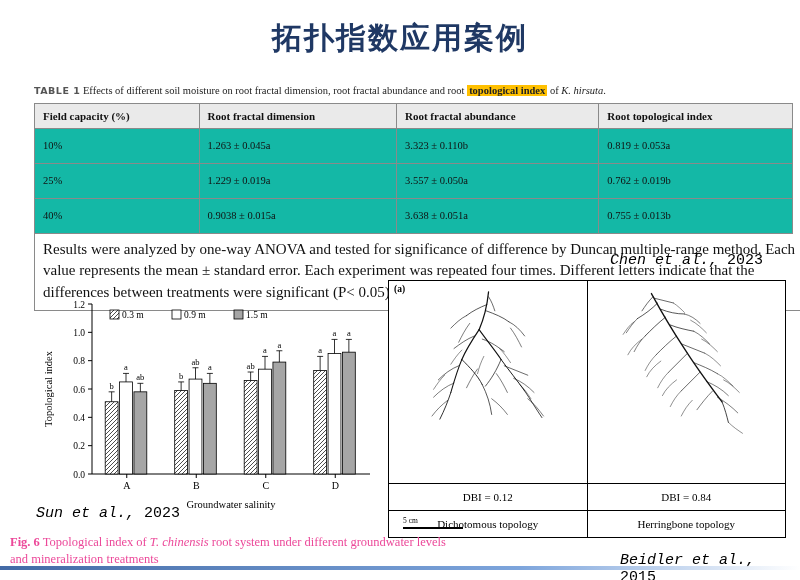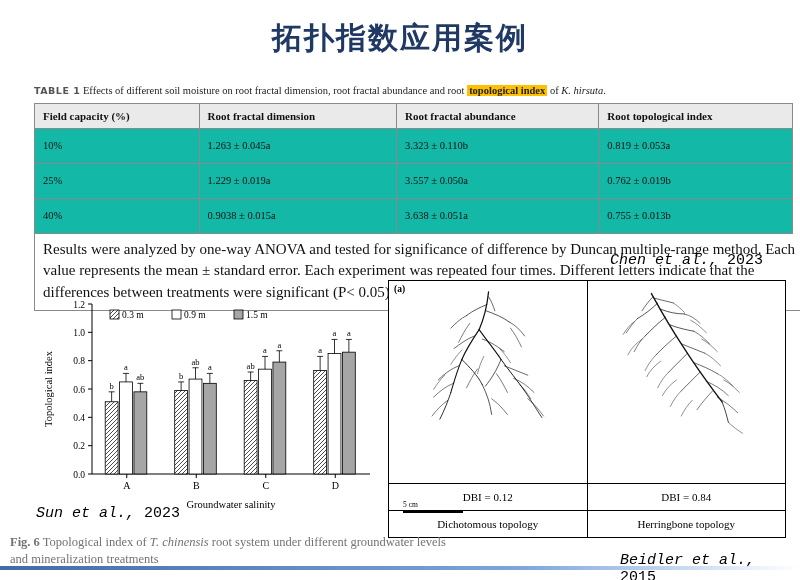--- a/index.html
+++ b/index.html
@@ -125,36 +125,36 @@
     font-family:"Liberation Serif", serif;
     font-size:11px;color:#000;margin-top:45px;
   }
   .fig-topo{
     height:26px;border-top:1px solid #000;
     display:flex;align-items:center;justify-content:center;
     font-family:"Liberation Serif", serif;
     font-size:11px;color:#000;
   }
   .scalebar{
-    position:absolute;left:14px;bottom:24px;
+    position:absolute;left:14px;bottom:8px;
     width:60px;
   }
   .scalebar .bar{height:2px;background:#000;width:60px;}
   .scalebar .lbl{
     font-family:"Liberation Serif", serif;
     font-size:7.5px;color:#000;margin-bottom:2px;
   }
   
   .fig-caption{
     position:absolute;
     left:10px;top:534px;width:440px;
     font-family:"Liberation Serif", serif;
     font-size:12.5px;
     line-height:1.35;
-    color:#737373;
+    color:#ec4899;
   }
   .fig-caption b{font-weight:700;}
   .fig-caption .it{font-style:italic;}
   
   .accent-bar{
     position:absolute;left:0;bottom:10px;width:800px;height:4px;
     background:linear-gradient(to right,#2E5A9C 0%, #6F9BD8 65%, #ffffff 100%);
     opacity:.9;
   }
 </style>

